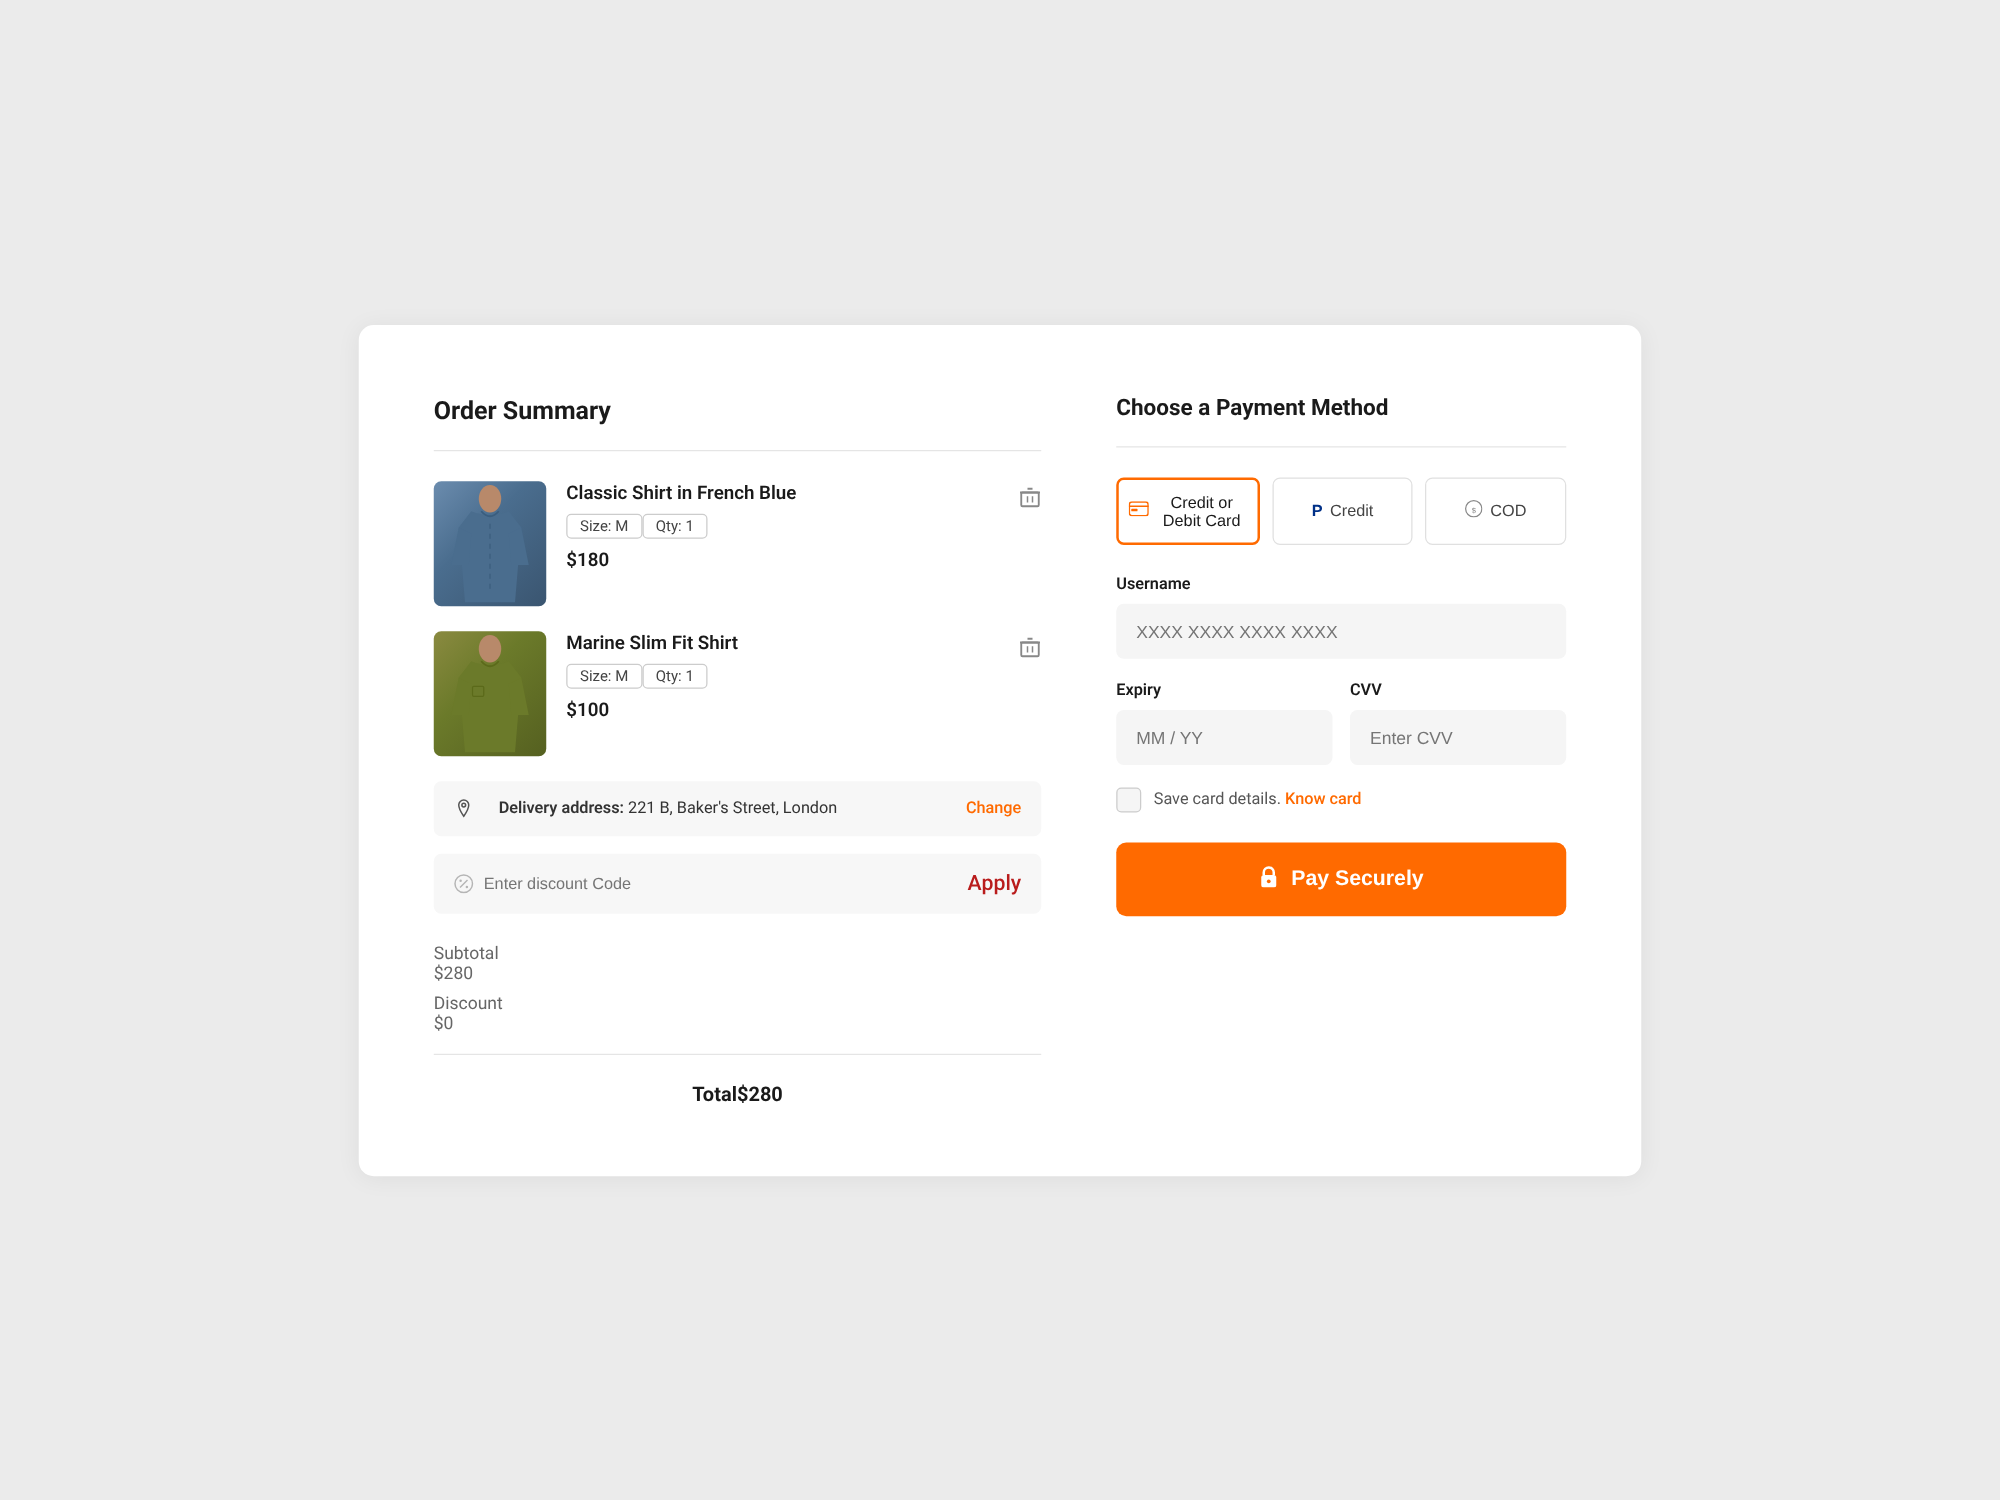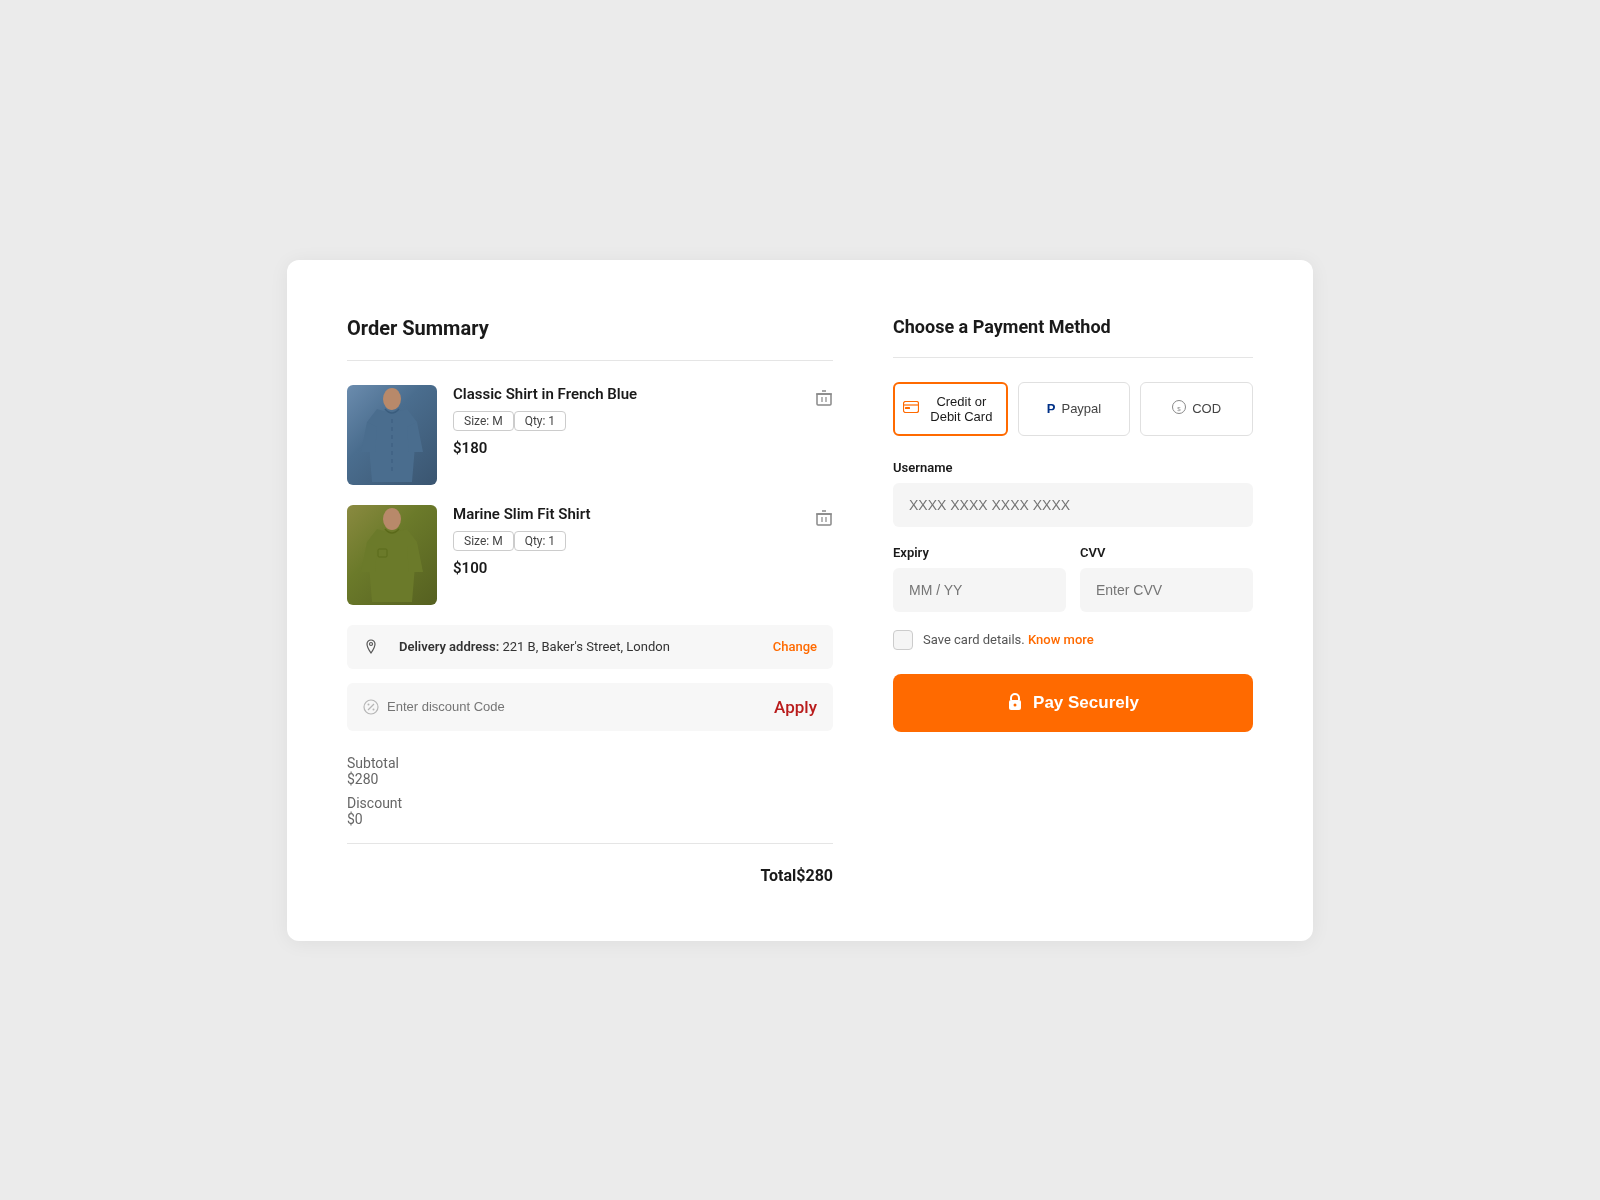--- a/index.html
+++ b/index.html
@@ -145,21 +145,21 @@
     .summary-row {
       display: flex;
       justify-content: space-between;
       font-size: 14px;
       color: #666;
       margin-bottom: 8px;
       flex-direction: column;
     }
     .total-row {
       display: flex;
-      justify-content: flex-end;
+      justify-content: center;
       font-size: 16px;
       font-weight: 700;
       color: #1a1a1a;
       border-top: 1px solid #e5e5e5;
       padding-top: 22px;
       margin-top: 8px;
     }
 
     
     .right {
@@ -414,21 +414,21 @@
           <svg width="16" height="12" viewBox="0 0 16 12" fill="none" xmlns="http://www.w3.org/2000/svg">
             <rect x="0.5" y="0.5" width="15" height="11" rx="2" stroke="#ff6a00" stroke-width="1.2" fill="none"></rect>
             <line x1="0" y1="4" x2="16" y2="4" stroke="#ff6a00" stroke-width="1.2"></line>
             <rect x="2" y="6" width="5" height="2" rx="0.5" fill="#ff6a00"></rect>
           </svg>
         </span>
         <span>Credit or Debit Card</span>
       </button>
       <button class="method-btn">
         <span style="color:#003087; font-weight:900; font-size:13px;">P</span>
-        <span>Paypal</span>
+        <span>Credit</span>
       </button>
       <button class="method-btn">
         <span>
           <svg width="14" height="14" viewBox="0 0 14 14" fill="none" xmlns="http://www.w3.org/2000/svg">
             <circle cx="7" cy="7" r="6.5" stroke="#888" stroke-width="1"></circle>
             <text x="7" y="10.5" text-anchor="middle" font-size="6" fill="#888" font-family="sans-serif">$</text>
           </svg>
         </span>
         <span>COD</span>
       </button>
@@ -447,21 +447,21 @@
       <div class="field-col">
         <div class="field-label">CVV</div>
         <input class="field-input" type="text" placeholder="Enter CVV" style="">
       </div>
     </div>
 
     <div class="save-row">
       <div class="checkbox"></div>
       <span class="save-text">
         <span>Save card details.</span>
-        <span class="know-more">Know more</span>
+        <span class="know-more">Know card</span>
       </span>
     </div>
 
     <button class="pay-button">
       <span class="lock-icon">
         <svg width="16" height="18" viewBox="0 0 16 18" fill="none" xmlns="http://www.w3.org/2000/svg">
           <rect x="2" y="8" width="12" height="10" rx="2" fill="white"></rect>
           <path d="M4 8V6C4 3.8 5.8 2 8 2C10.2 2 12 3.8 12 6V8" stroke="white" stroke-width="2" fill="none"></path>
           <circle cx="8" cy="13" r="1.5" fill="#ff6a00"></circle>
         </svg>

